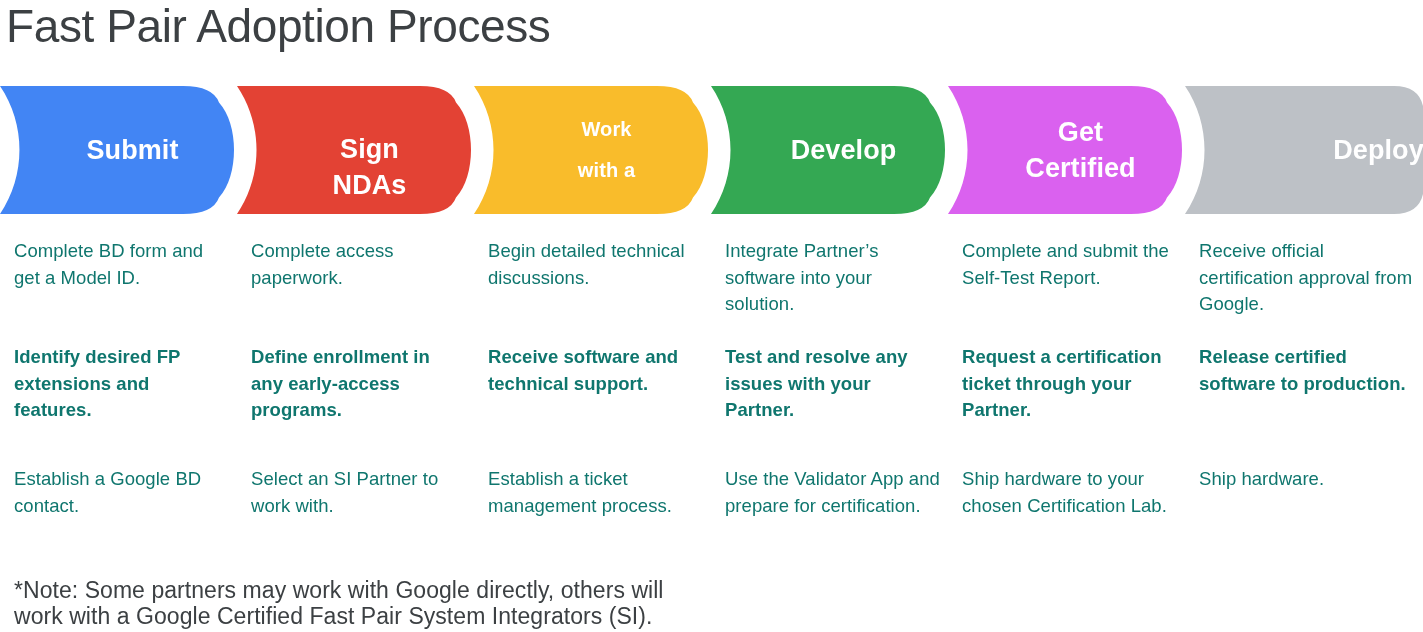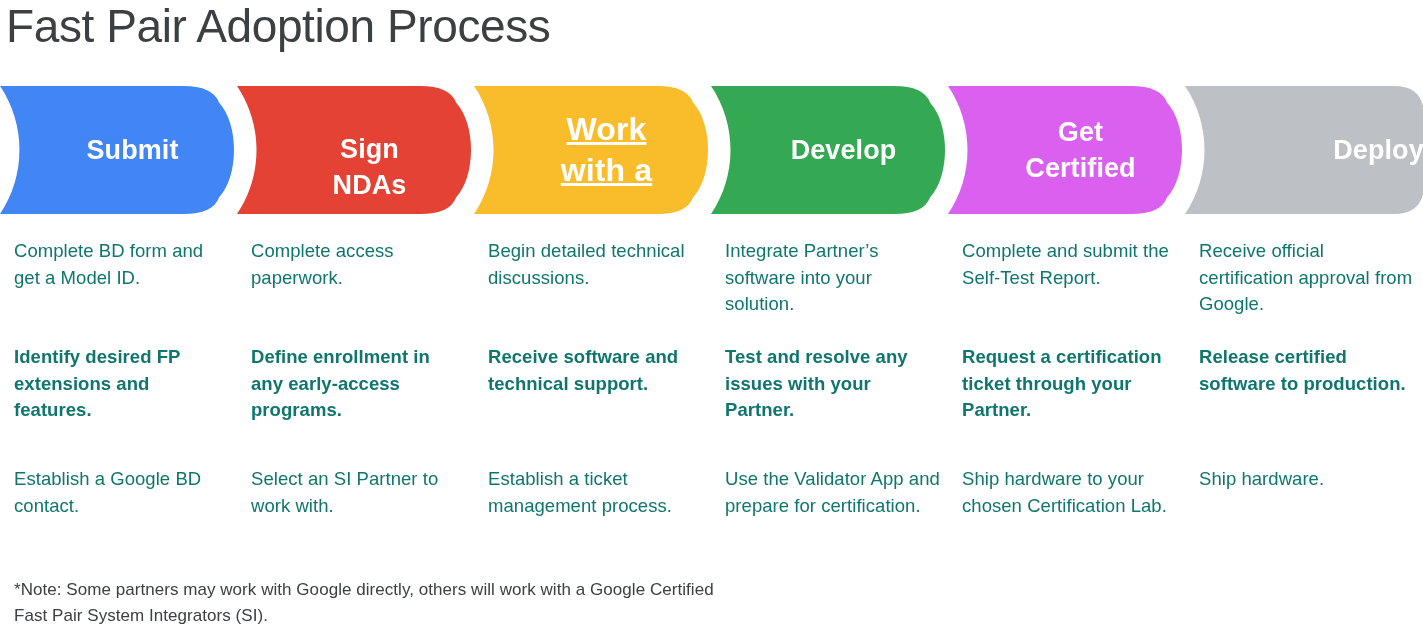--- a/index.html
+++ b/index.html
@@ -53,21 +53,21 @@
     justify-content: center;
     color: #ffffff;
     font-size: 27px;
     font-weight: 700;
     line-height: 36px;
     text-align: center;
     letter-spacing: 0.1px;
     pointer-events: none;
   }
   .stage-label .ln { display: block; white-space: nowrap; }
-  .stage-label.three-line { font-size: 32px; line-height: 41px; text-decoration: underline; }
+  .stage-label.three-line { font-size: 20px; line-height: 41px; }
 
   #columns {
     position: absolute;
     left: 0;
     top: 238px;
     width: 1423px;
   }
   .column {
     position: absolute;
     top: 0;
@@ -82,21 +82,21 @@
   }
   .col-item.r0 { top: 0px; }
   .col-item.r1 { top: 106px; font-weight: bold; }
   .col-item.r2 { top: 228px; }
 
   #footnote {
     position: absolute;
     left: 14px;
     top: 577px;
     width: 700px;
-    font-size: 17px;
+    font-size: 23px;
     line-height: 26px;
     color: #3c4043;
     letter-spacing: 0.05px;
   }
 </style>
 </head>
 <body>
 
 <div id="page-title">Fast Pair Adoption Process</div>
 

